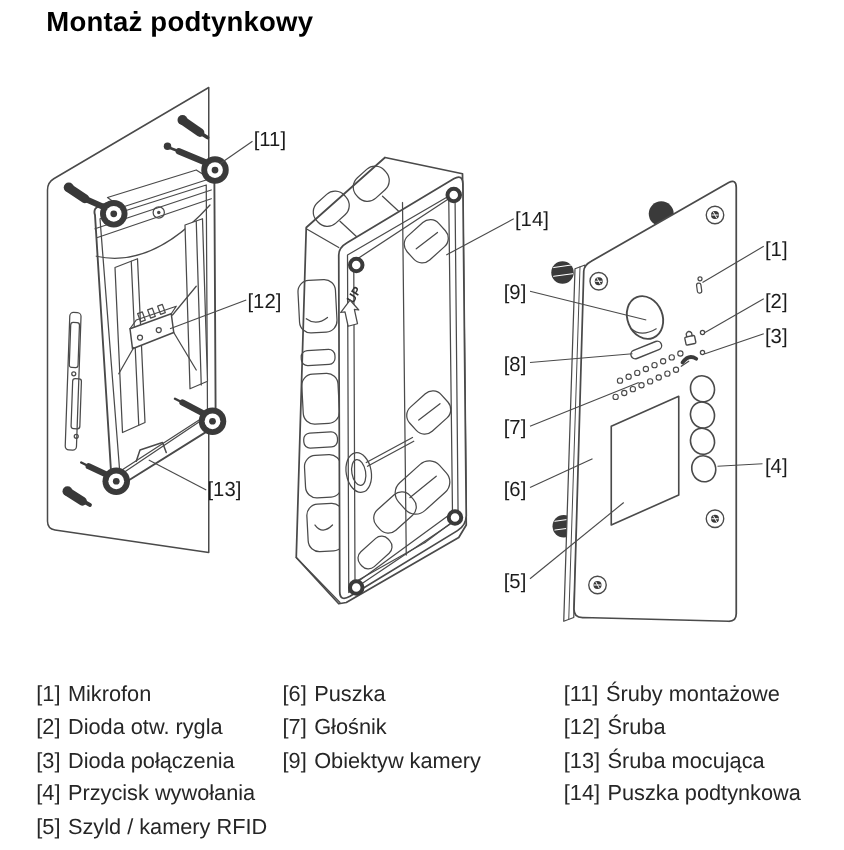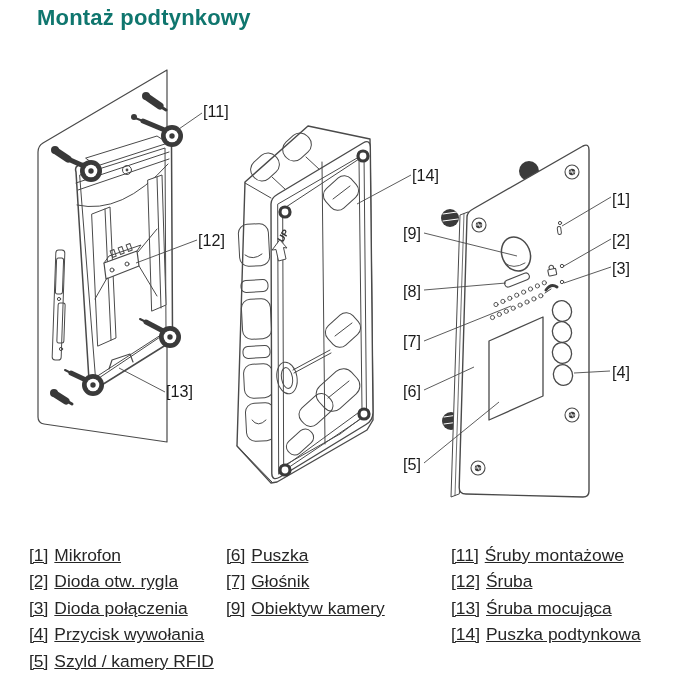--- a/index.html
+++ b/index.html
@@ -1,23 +1,23 @@
 <!DOCTYPE html>
 <html><head>
 <meta charset="utf-8">
 <style>
   html,body{margin:0;padding:0;background:#ffffff;}
   body{width:675px;height:680px;position:relative;overflow:hidden;
        font-family:"Liberation Sans",sans-serif;}
   .title{position:absolute;left:37px;top:5px;font-size:22px;font-weight:bold;
-         color:#0f766e;letter-spacing:.2px;}
+         color:#000000;letter-spacing:.2px;}
   svg{position:absolute;left:0;top:0;}
   svg text{font-family:"Liberation Sans",sans-serif;font-size:16.2px;fill:#1b1b1b;}
   .legend{position:absolute;top:542px;color:#262626;font-size:17.4px;}
-  .legend .lrow{height:26.4px;line-height:26.4px;white-space:nowrap;text-decoration:underline;}
+  .legend .lrow{height:26.4px;line-height:26.4px;white-space:nowrap;}
   .lnum{margin-right:6px;}
   .lcol1{left:29px;} .lcol2{left:226px;} .lcol3{left:451px;}
 </style>
 </head>
 <body>
 
 <div class="title">Montaż podtynkowy</div>
 
 <svg width="675" height="540" viewBox="0 0 675 540">
 

